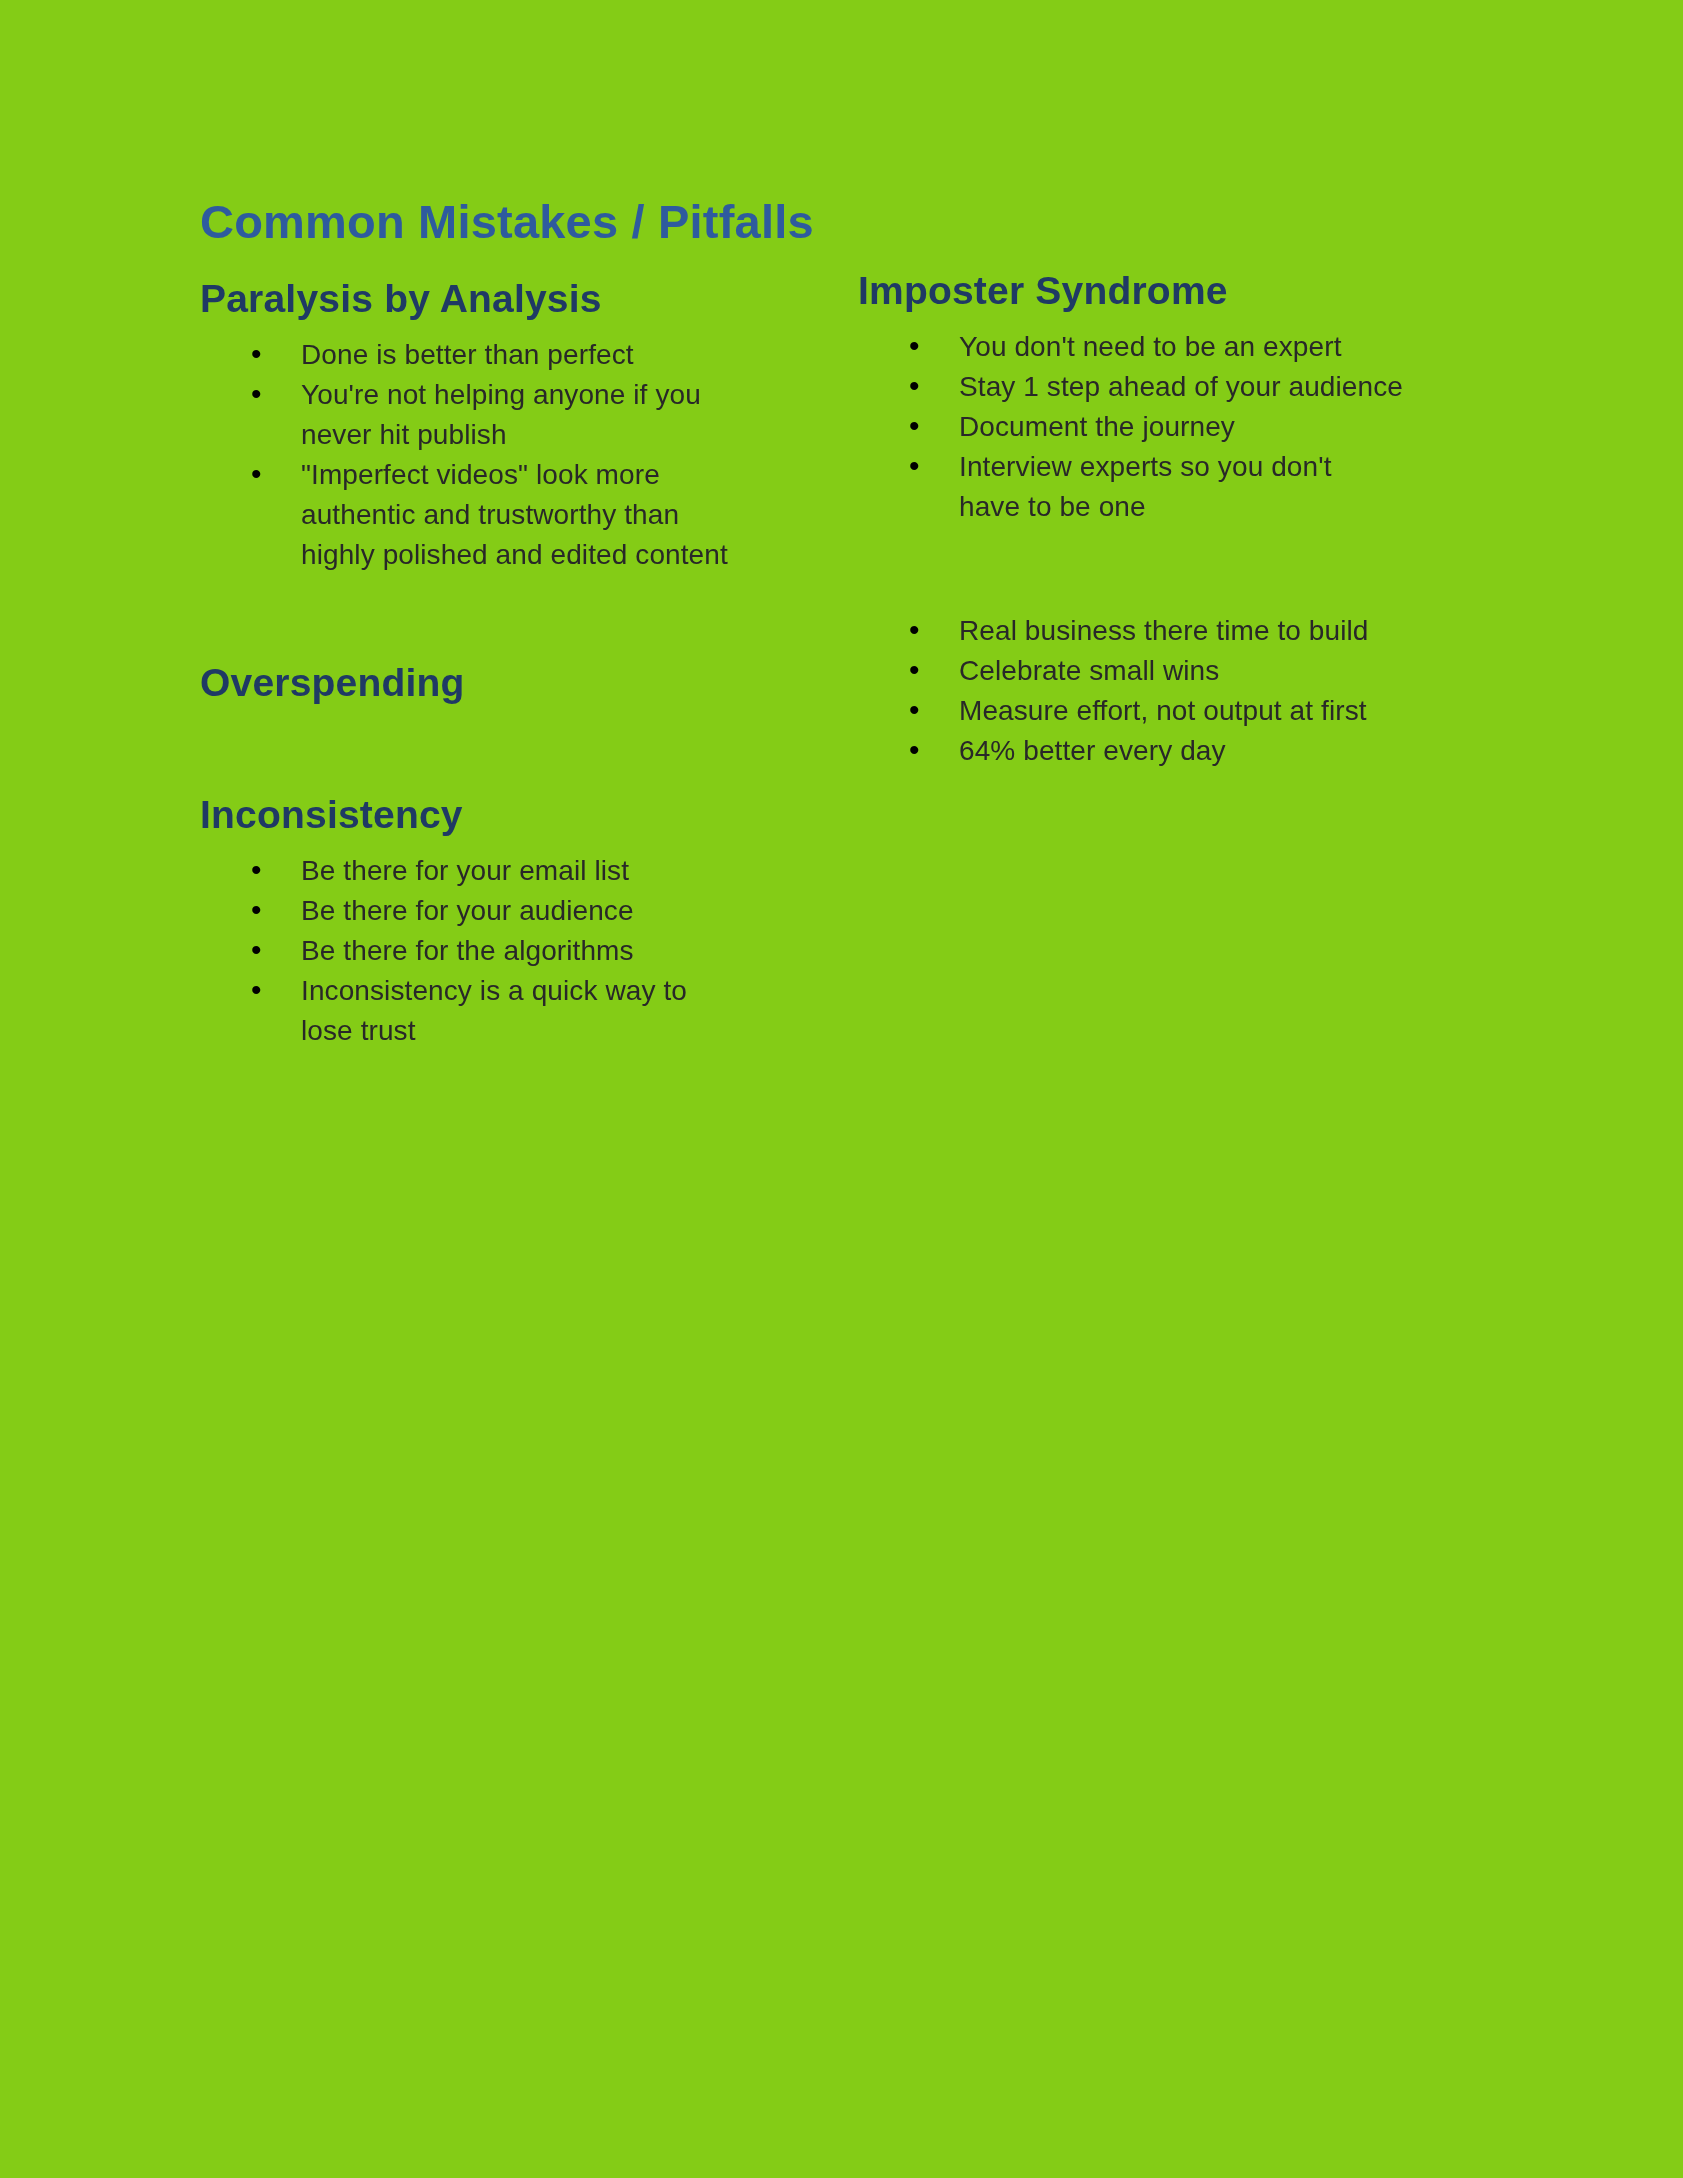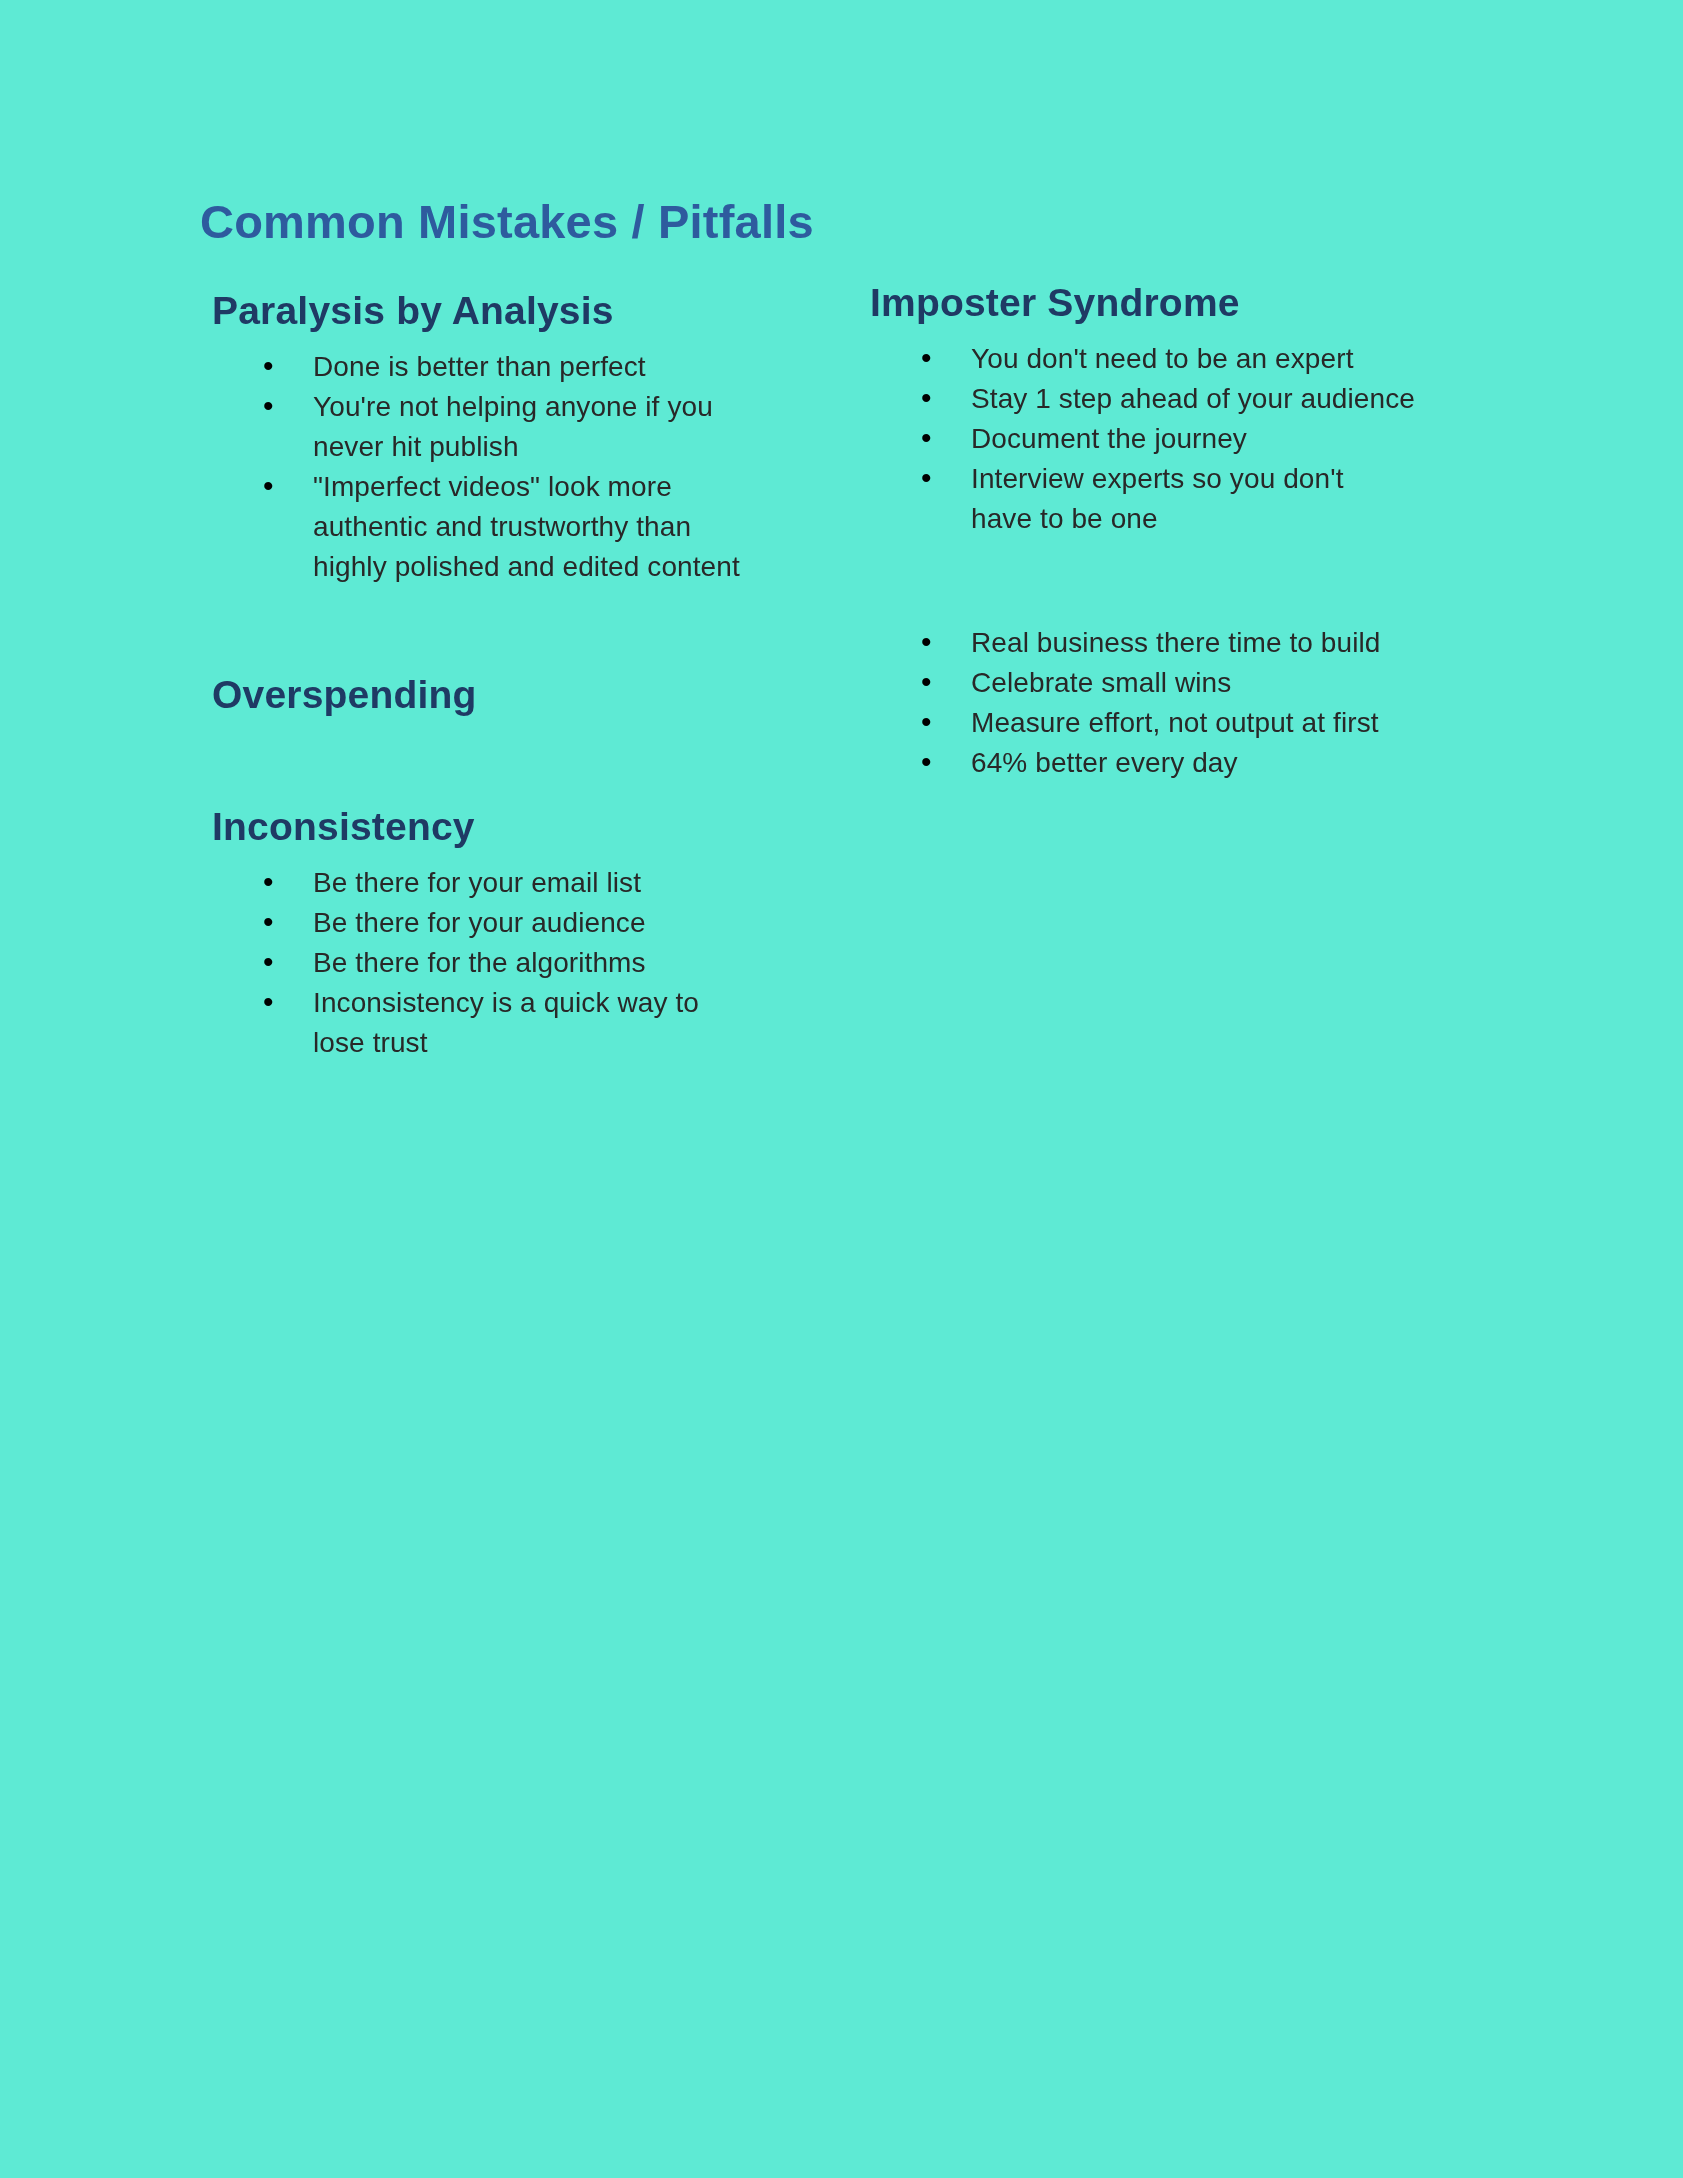--- a/index.html
+++ b/index.html
@@ -4,21 +4,21 @@
 <style>
   html, body {
     margin: 0;
     padding: 0;
     background: #ffffff;
   }
   .page {
     position: relative;
     width: 1683px;
     height: 2178px;
-    background: #5eead4;
+    background: #84cc16;
     font-family: "Liberation Sans", sans-serif;
     overflow: hidden;
   }
   .title {
     position: absolute;
     left: 200px;
     top: 194px;
     margin: 0;
     font-size: 47px;
     line-height: 55px;
@@ -31,21 +31,21 @@
   .col-left {
     left: 200px;
     top: 275px;
     width: 614px;
   }
   .col-right {
     left: 858px;
     top: 267px;
     width: 594px;
   }
-  .doc-section { margin: 12px; }
+  .doc-section { margin: 0; }
   .doc-section + .doc-section { margin-top: 84px; }
   .doc-section h2 {
     margin: 0 0 12px 0;
     font-size: 39px;
     line-height: 48px;
     font-weight: 700;
     letter-spacing: 0.2px;
   }
   .doc-section ul {
     margin: 0;

